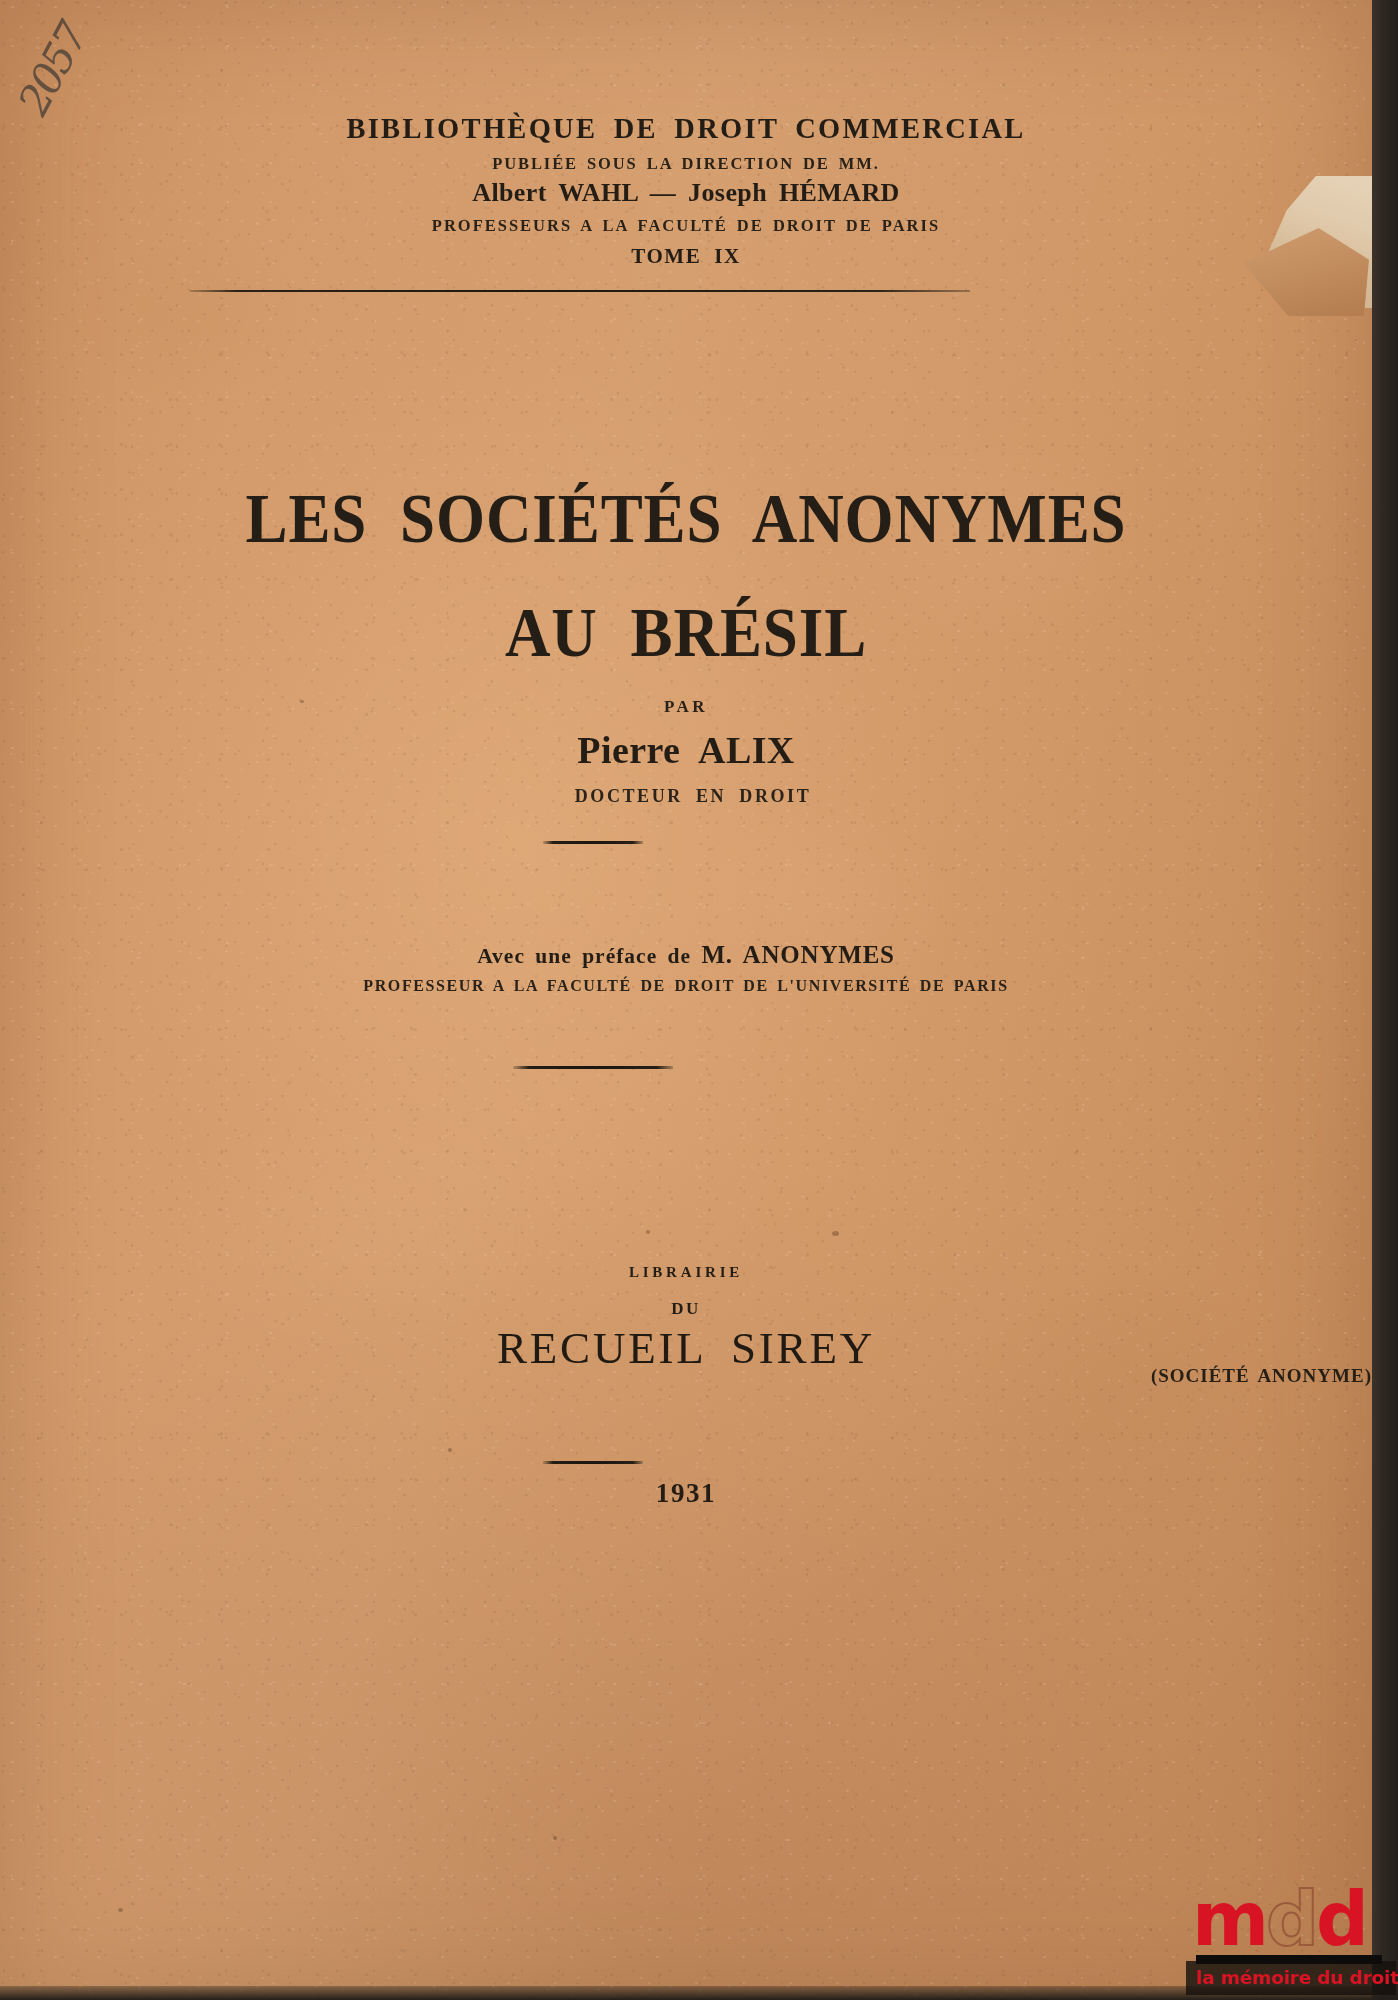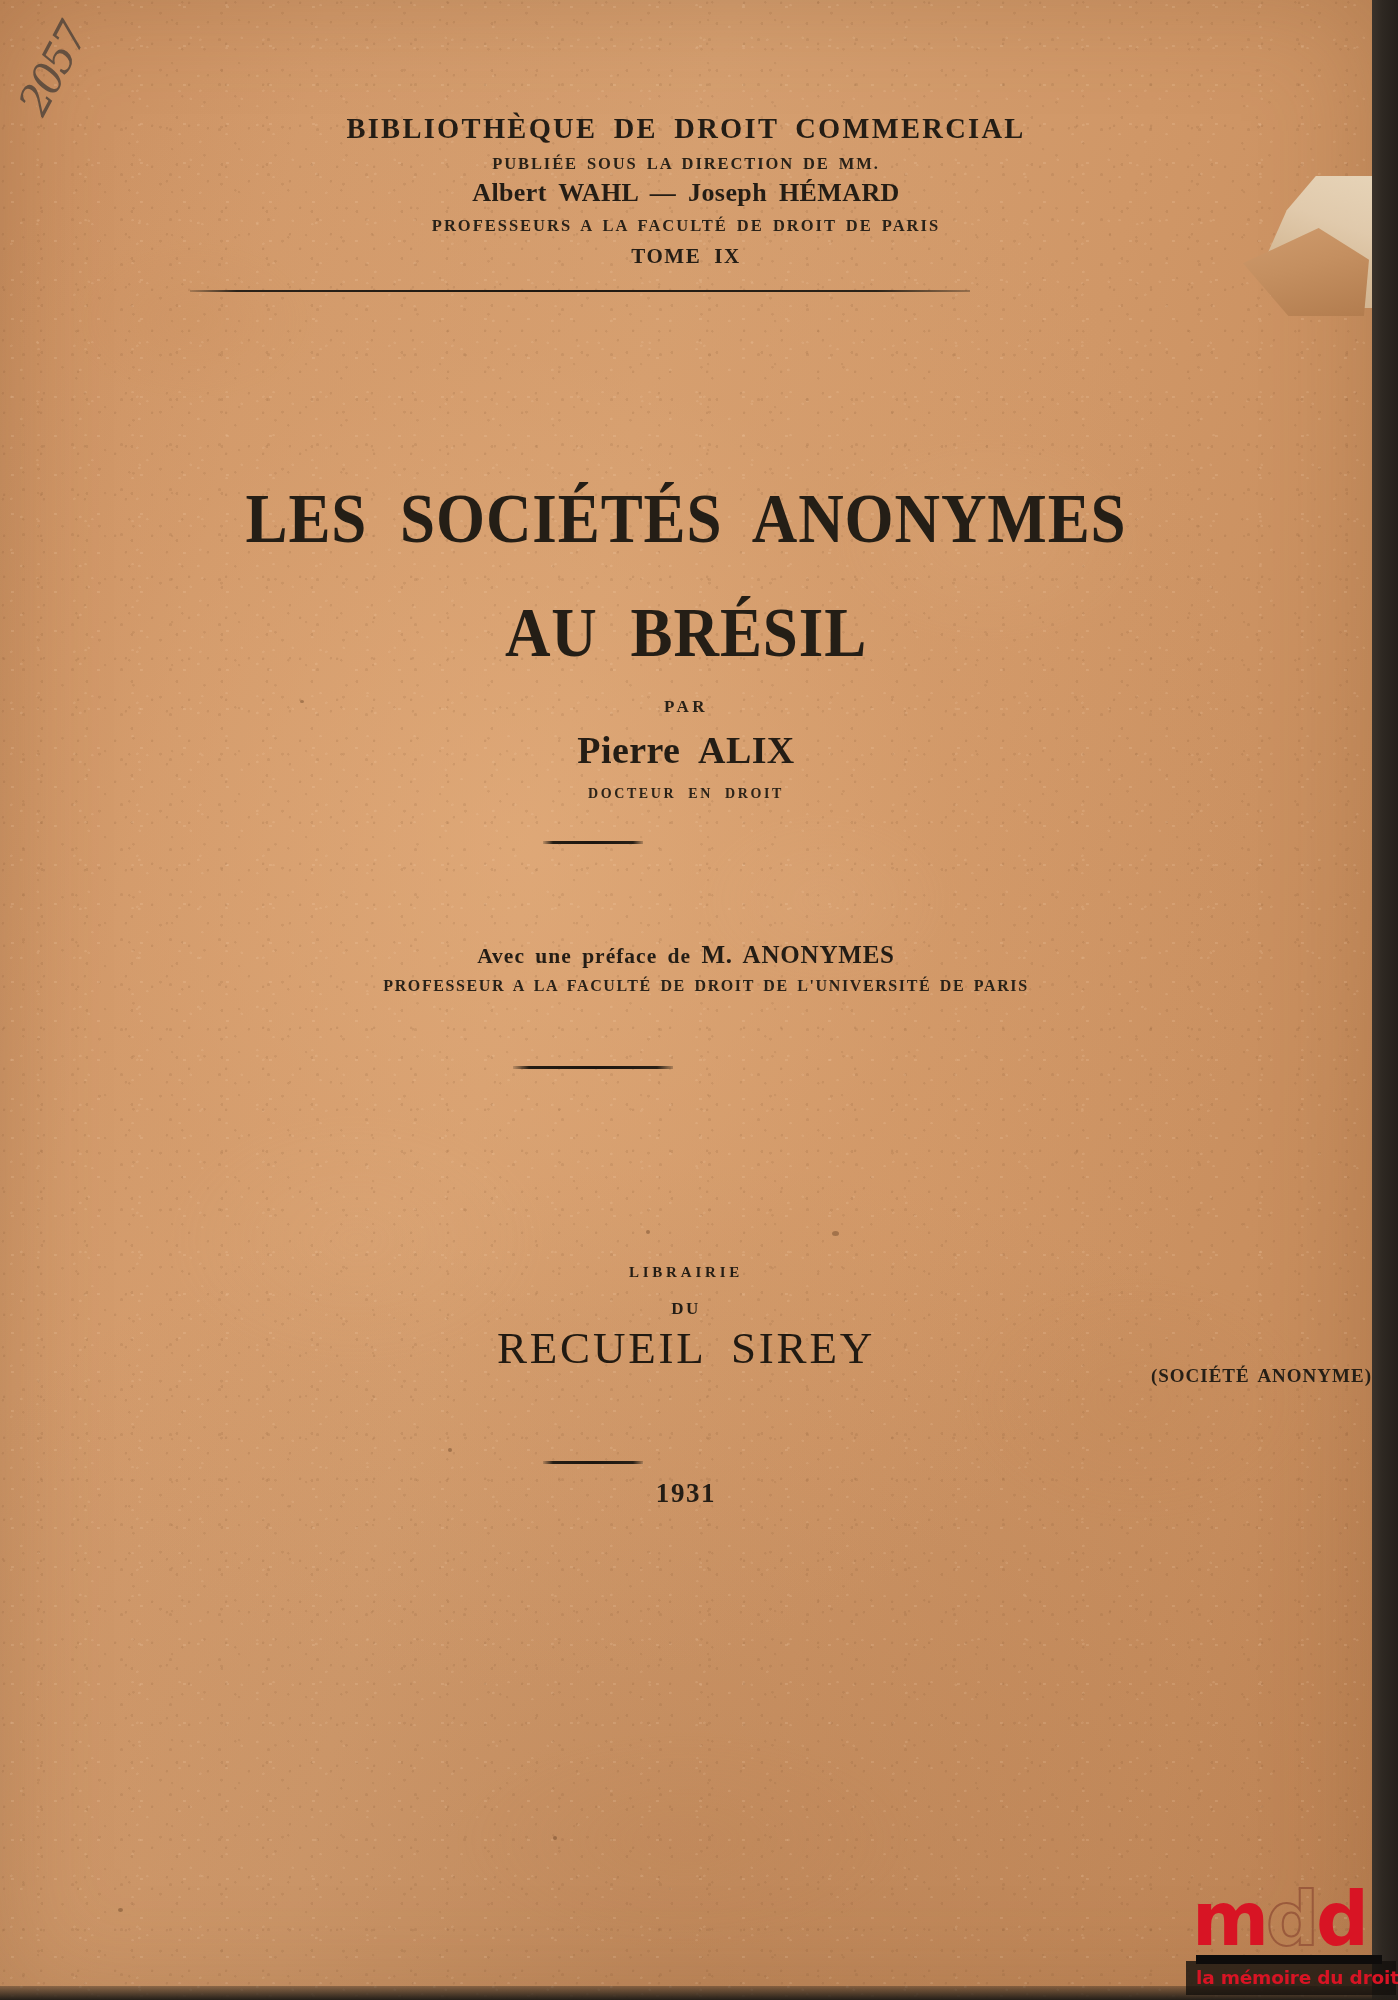--- a/index.html
+++ b/index.html
@@ -203,25 +203,26 @@
   #author-name {
     top: 728px;
     font-size: 38px;
     font-weight: 700;
     letter-spacing: .4px;
     word-spacing: 10px;
     color: #241d15;
   }
   #author-degree {
     top: 786px;
-    font-size: 14px;
+    font-size: 18px;
     letter-spacing: 2.6px;
     font-weight: 700;
     word-spacing: 6px;
     color: #2b2319;
+    margin-left: 7px;
   }
 
   .rule-short {
     position: absolute;
     height: 3px;
     background: linear-gradient(90deg, rgba(40,32,22,.18) 0%, #241d14 10%, #1c1610 50%, #271f16 90%, rgba(40,32,22,.25) 100%);
   }
   #rule-after-author { left: 543px; top: 841px; width: 100px; }
   #rule-after-preface { left: 513px; top: 1066px; width: 160px; }
 
@@ -238,21 +239,20 @@
     font-size: 25px;
     letter-spacing: .8px;
   }
   #preface-affiliation {
     top: 977px;
     font-size: 16px;
     letter-spacing: 1.6px;
     font-weight: 700;
     word-spacing: 3px;
     color: #2a2218;
-    margin-left: 20px;
   }
 
   
   #publisher-librairie {
     top: 1264px;
     font-size: 15px;
     letter-spacing: 3.8px;
     font-weight: 700;
     color: #241d15;
   }

